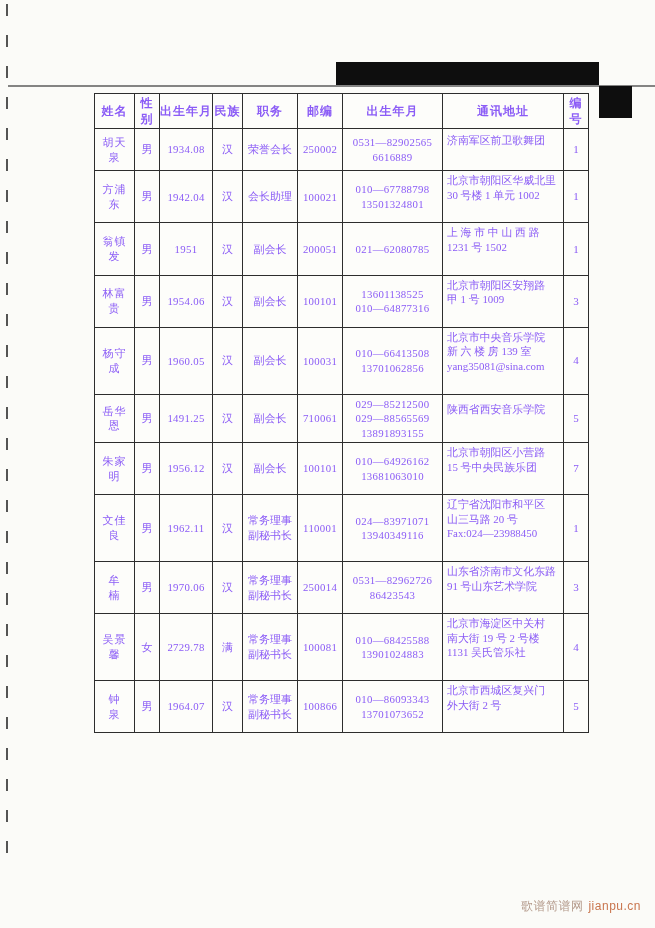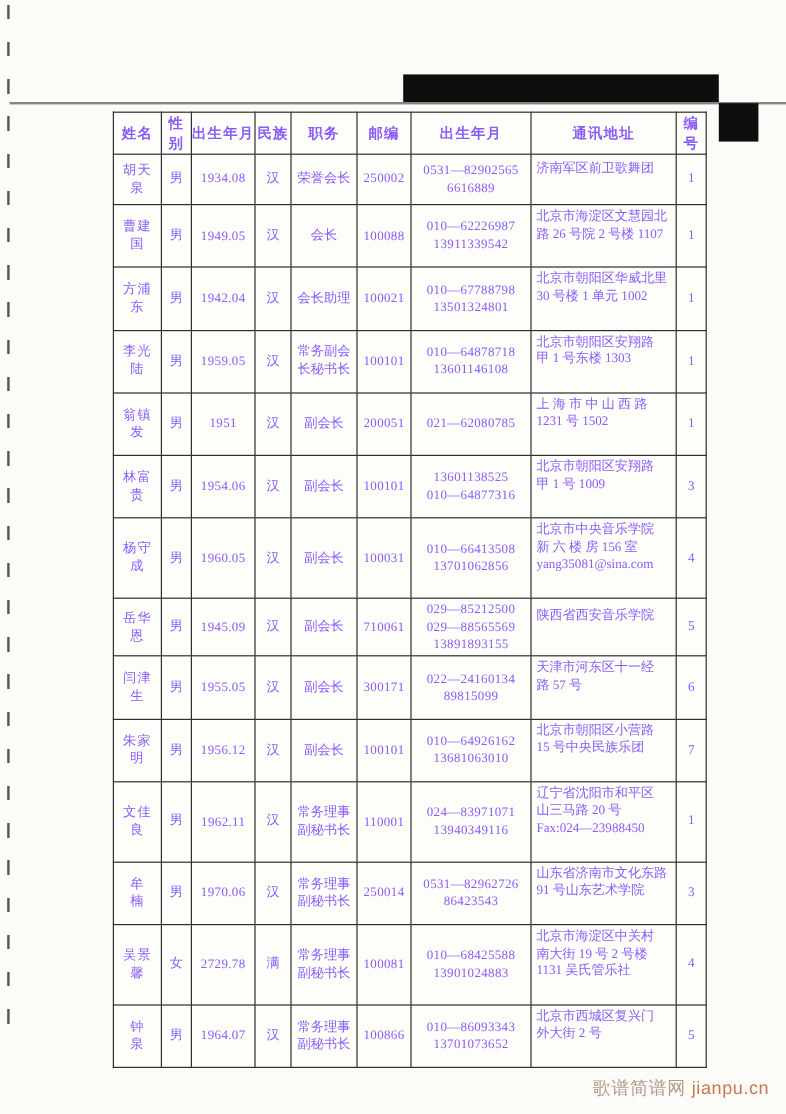--- a/index.html
+++ b/index.html
@@ -71,21 +71,21 @@
   td.c-addr  {
     text-align: left;
     padding: 2px 2px 20px 4px;
     font-size: 10.9px;
   }
   td.c-no { font-size: 11px; }
   
   .watermark {
     position: absolute;
     top: 898px; right: 14px;
-    font-size: 15px;
+    font-size: 12px;
     letter-spacing: 0.5px;
     font-family: "Liberation Sans", "DejaVu Sans", sans-serif;
   }
   .wm-cn  { color: #b49a8b; }
   .wm-url { color: #c9764f; margin-left: 5px; }
 </style>
 </head>
 <body>
 
 <div class="page">
@@ -127,60 +127,33 @@
       <td class="c-birth">1934.08</td>
       <td class="c-ethnic">汉</td>
       <td class="c-pos">荣誉会长</td>
       <td class="c-postal">250002</td>
       <td class="c-phone">0531—82902565
 6616889</td>
       <td class="c-addr">济南军区前卫歌舞团</td>
       <td class="c-no">1</td>
     </tr>
         <tr>
-      <td class="c-name">曹建国</td>
-      <td class="c-gender">男</td>
-      <td class="c-birth">1949.05</td>
-      <td class="c-ethnic">汉</td>
-      <td class="c-pos">会长</td>
-      <td class="c-postal">100088</td>
-      <td class="c-phone">010—62226987
-13911339542</td>
-      <td class="c-addr">北京市海淀区文慧园北
-路 26 号院 2 号楼 1107</td>
-      <td class="c-no">1</td>
-    </tr>
-        <tr>
       <td class="c-name">方浦东</td>
       <td class="c-gender">男</td>
       <td class="c-birth">1942.04</td>
       <td class="c-ethnic">汉</td>
       <td class="c-pos">会长助理</td>
       <td class="c-postal">100021</td>
       <td class="c-phone">010—67788798
 13501324801</td>
       <td class="c-addr">北京市朝阳区华威北里
 30 号楼 1 单元 1002</td>
       <td class="c-no">1</td>
     </tr>
         <tr>
-      <td class="c-name">李光陆</td>
-      <td class="c-gender">男</td>
-      <td class="c-birth">1959.05</td>
-      <td class="c-ethnic">汉</td>
-      <td class="c-pos">常务副会
-长秘书长</td>
-      <td class="c-postal">100101</td>
-      <td class="c-phone">010—64878718
-13601146108</td>
-      <td class="c-addr">北京市朝阳区安翔路
-甲 1 号东楼 1303</td>
-      <td class="c-no">1</td>
-    </tr>
-        <tr>
       <td class="c-name">翁镇发</td>
       <td class="c-gender">男</td>
       <td class="c-birth">1951</td>
       <td class="c-ethnic">汉</td>
       <td class="c-pos">副会长</td>
       <td class="c-postal">200051</td>
       <td class="c-phone">021—62080785</td>
       <td class="c-addr">上 海 市 中 山 西 路
 1231 号 1502</td>
       <td class="c-no">1</td>
@@ -201,49 +174,36 @@
         <tr>
       <td class="c-name">杨守成</td>
       <td class="c-gender">男</td>
       <td class="c-birth">1960.05</td>
       <td class="c-ethnic">汉</td>
       <td class="c-pos">副会长</td>
       <td class="c-postal">100031</td>
       <td class="c-phone">010—66413508
 13701062856</td>
       <td class="c-addr">北京市中央音乐学院
-新 六 楼 房 156 室
+新 六 楼 房 139 室
 yang35081@sina.com</td>
       <td class="c-no">4</td>
     </tr>
         <tr>
       <td class="c-name">岳华恩</td>
       <td class="c-gender">男</td>
-      <td class="c-birth">1945.09</td>
+      <td class="c-birth">1491.25</td>
       <td class="c-ethnic">汉</td>
       <td class="c-pos">副会长</td>
       <td class="c-postal">710061</td>
       <td class="c-phone">029—85212500
 029—88565569
 13891893155</td>
       <td class="c-addr">陕西省西安音乐学院</td>
       <td class="c-no">5</td>
-    </tr>
-        <tr>
-      <td class="c-name">闫津生</td>
-      <td class="c-gender">男</td>
-      <td class="c-birth">1955.05</td>
-      <td class="c-ethnic">汉</td>
-      <td class="c-pos">副会长</td>
-      <td class="c-postal">300171</td>
-      <td class="c-phone">022—24160134
-89815099</td>
-      <td class="c-addr">天津市河东区十一经
-路 57 号</td>
-      <td class="c-no">6</td>
     </tr>
         <tr>
       <td class="c-name">朱家明</td>
       <td class="c-gender">男</td>
       <td class="c-birth">1956.12</td>
       <td class="c-ethnic">汉</td>
       <td class="c-pos">副会长</td>
       <td class="c-postal">100101</td>
       <td class="c-phone">010—64926162
 13681063010</td>

